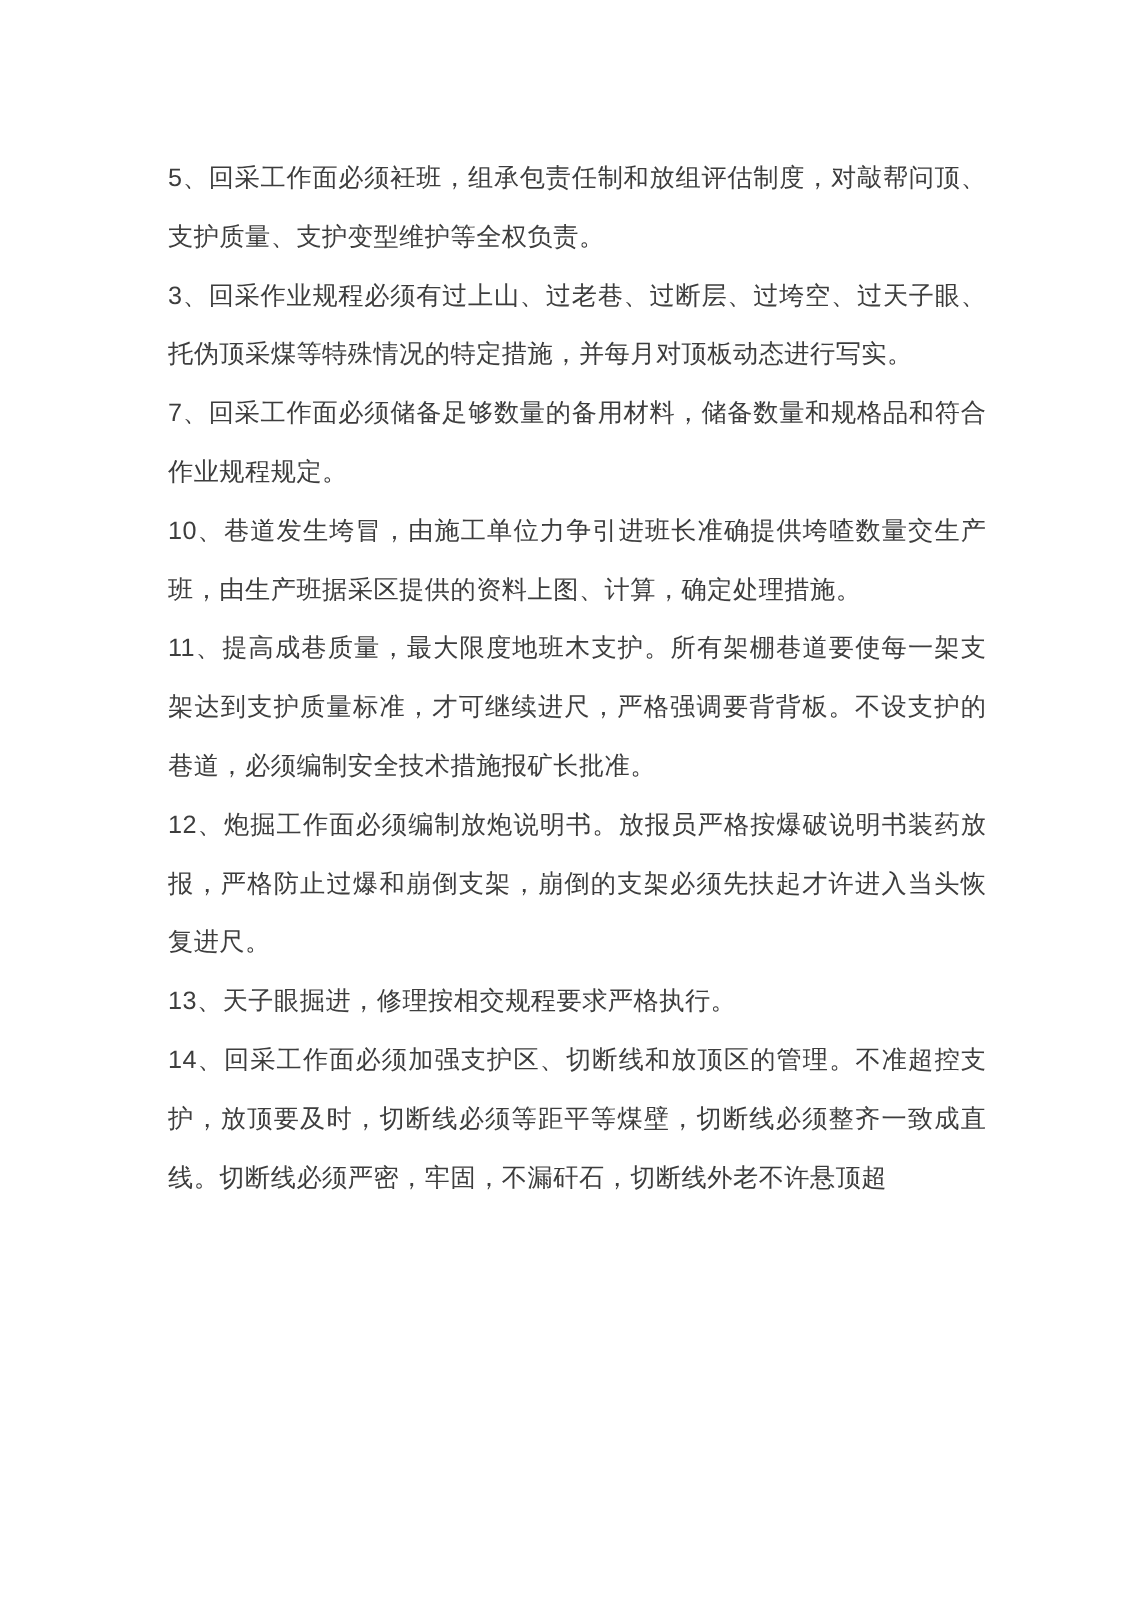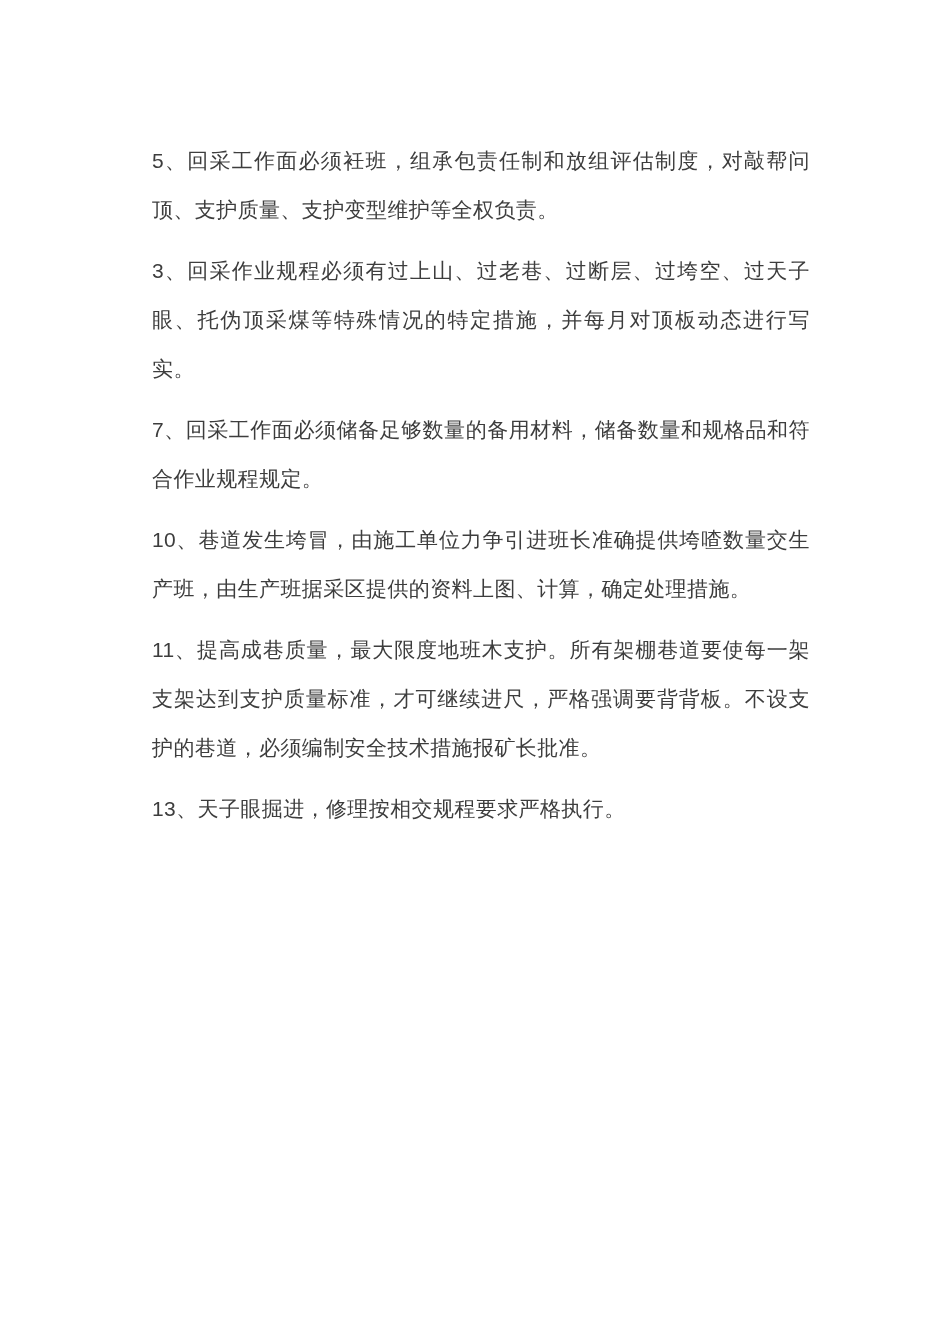--- a/index.html
+++ b/index.html
@@ -17,35 +17,37 @@
   .doc-page {
     width: 950px;
     height: 1344px;
     background: #ffffff;
     padding: 124px 128px 40px 140px;
   }
   .doc-body {
     width: 100%;
   }
   .para {
-    margin: 12px;
+    margin: 0;
     font-size: 21px;
     line-height: 49px;
     color: #3d3d3d;
     text-align: justify;
     text-justify: inter-ideograph;
     letter-spacing: 0.4px;
     word-break: break-all;
   }
 </style>
 </head>
 <body>
 
 <div class="doc-page">
   <div class="doc-body">
     <p class="para">5、回采工作面必须衽班，组承包责任制和放组评估制度，对敲帮问顶、支护质量、支护变型维护等全权负责。</p>
     <p class="para">3、回采作业规程必须有过上山、过老巷、过断层、过垮空、过天子眼、托伪顶采煤等特殊情况的特定措施，并每月对顶板动态进行写实。</p>
     <p class="para">7、回采工作面必须储备足够数量的备用材料，储备数量和规格品和符合作业规程规定。</p>
     <p class="para">10、巷道发生垮冒，由施工单位力争引进班长准确提供垮喳数量交生产班，由生产班据采区提供的资料上图、计算，确定处理措施。</p>
     <p class="para">11、提高成巷质量，最大限度地班木支护。所有架棚巷道要使每一架支架达到支护质量标准，才可继续进尺，严格强调要背背板。不设支护的巷道，必须编制安全技术措施报矿长批准。</p>
+    <p class="para">12、炮掘工作面必须编制放炮说明书。放报员严格按爆破说明书装药放报，严格防止过爆和崩倒支架，崩倒的支架必须先扶起才许进入当头恢复进尺。</p>
     <p class="para">13、天子眼掘进，修理按相交规程要求严格执行。</p>
+    <p class="para">14、回采工作面必须加强支护区、切断线和放顶区的管理。不准超控支护，放顶要及时，切断线必须等距平等煤壁，切断线必须整齐一致成直线。切断线必须严密，牢固，不漏矸石，切断线外老不许悬顶超</p>
   </div>
 </div>
 
 </body></html>

